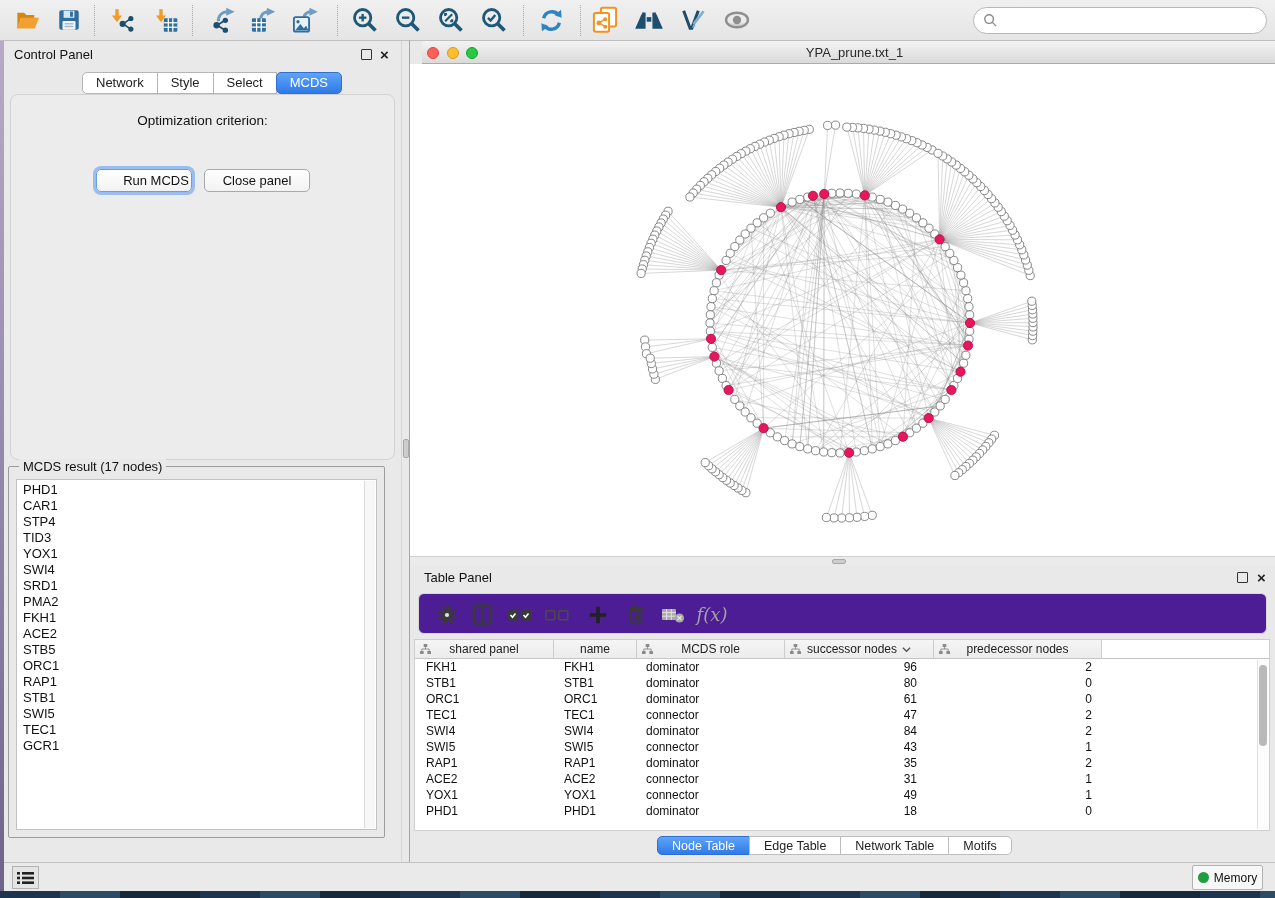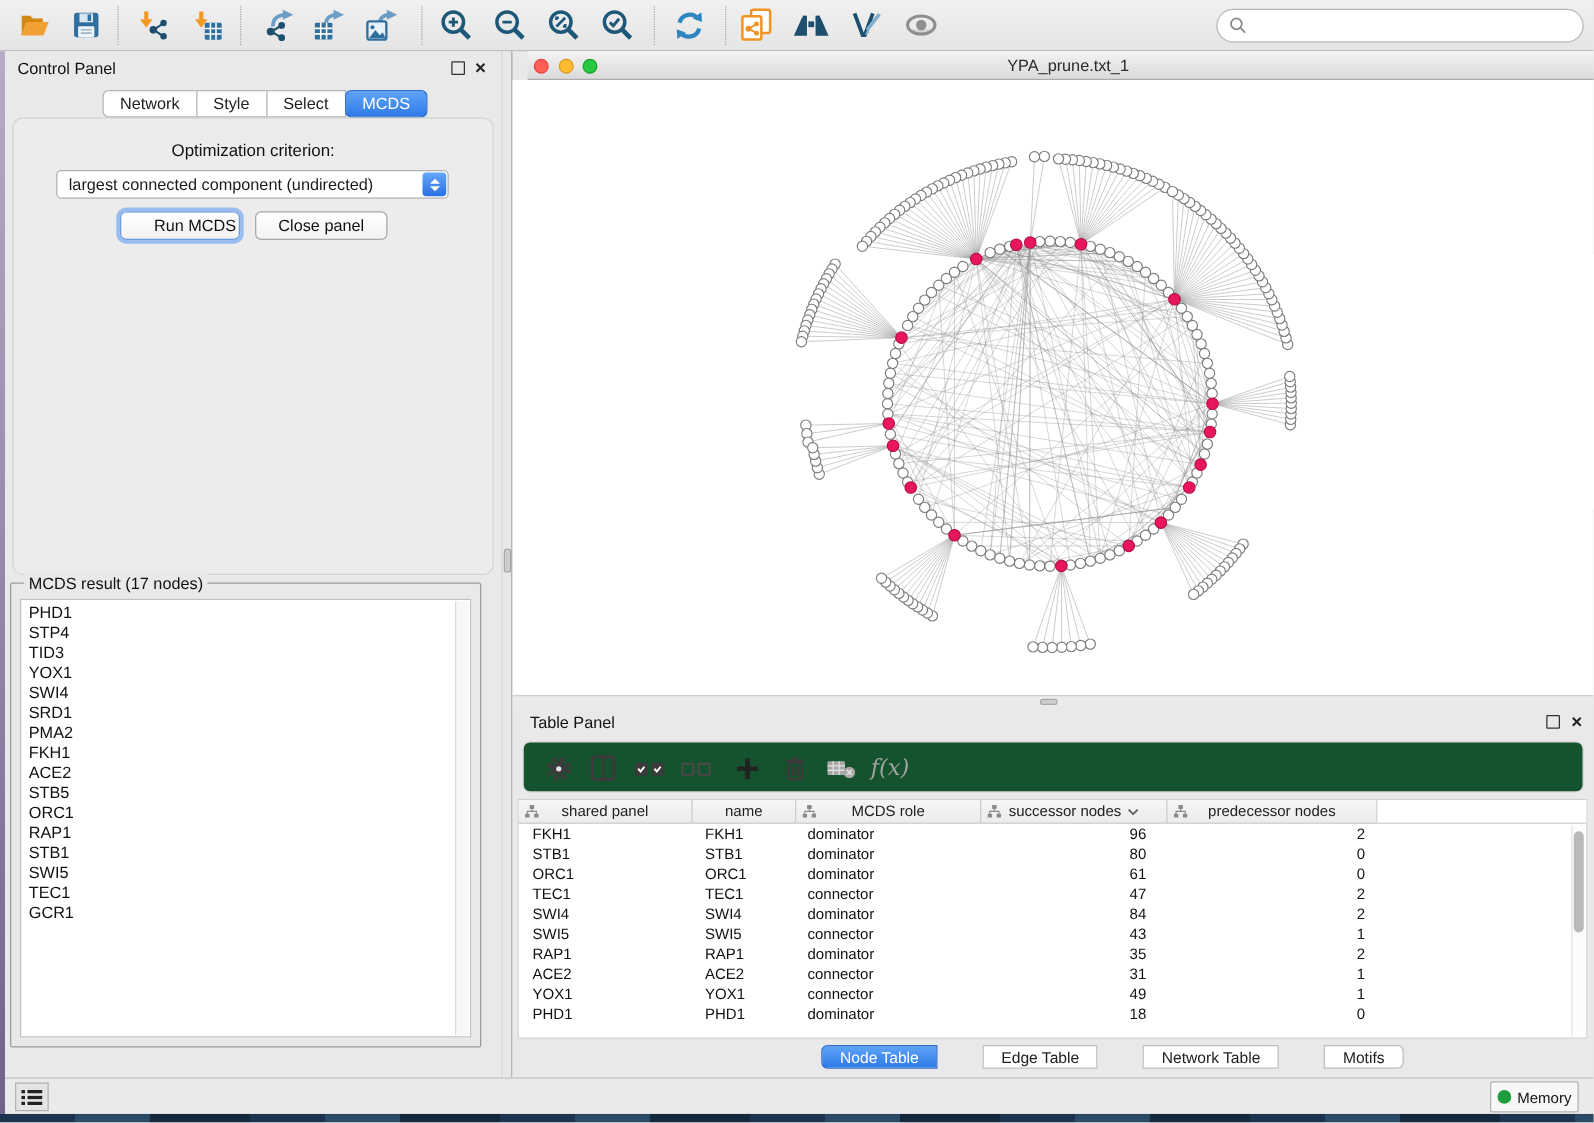--- a/index.html
+++ b/index.html
@@ -72,39 +72,39 @@
   .t-green { left:44px; background:#28c840; border:1px solid #1ba12f; }
   .net-title { position:absolute; width:100%; text-align:center; top:4px; font-size:13px; color:#2a2a2a; }
   .net-canvas { position:absolute; left:0; top:23px; width:865px; height:492px; background:#fff; }
 
   
   .h-splitter { position:absolute; left:410px; top:556px; width:865px; height:9px; background:#ebebeb; border-top:1px solid #cfcfcf; }
   .h-handle { position:absolute; left:422px; top:2px; width:14px; height:5px; background:#cdcdcd; border:1px solid #a8a8a8; border-radius:2px; }
 
   
   .table-panel { position:absolute; left:410px; top:565px; width:865px; height:297px; background:#e9e9e9; }
-  .tp-toolbar { position:absolute; left:8px; top:28px; width:849px; height:41px; background:#14532d;
+  .tp-toolbar { position:absolute; left:8px; top:28px; width:849px; height:41px; background:#4c1d95;
     border:1px solid #d8d8d8; border-radius:6px;padding-left:20px; }
   .tp-btn { position:absolute; top:5px; width:32px; height:31px; display:flex; align-items:center; justify-content:center; }
   .fx-label { font-family:"DejaVu Serif", serif; font-style:italic; font-size:18px; color:#a3a3a3; }
 
   .table-wrap { position:absolute; left:4px; top:74px; width:856px; height:192px; background:#fff; border:1px solid #cfcfcf; }
   .thead { display:flex; height:19px; background:linear-gradient(#f5f5f5,#ececec); border-bottom:1px solid #c6c6c6; }
   .th { display:flex; align-items:center; justify-content:center; position:relative; font-size:12px; color:#222;
     border-right:1px solid #cccccc; gap:5px; }
   .th .tree { position:absolute; left:5px; top:4px; }
   .th.filler { border-right:none; background:#fff; }
   .tr { display:flex; height:16px; }
   .td { font-size:12px; line-height:16px; color:#111; overflow:hidden; white-space:nowrap; }
   .td.c0 { padding-left:11px; } .td.c1 { padding-left:10px; } .td.c2 { padding-left:9px; }
   .td.c3 { text-align:right; padding-right:17px; } .td.c4 { text-align:right; padding-right:10px; }
   .t-scroll { position:absolute; right:1px; top:20px; bottom:1px; width:11px; background:#fcfcfc; border-left:1px solid #e2e2e2; }
   .t-thumb { position:absolute; left:1px; top:5px; width:8px; height:81px; background:#b9b9b9; border-radius:4px; }
 
-  .tp-tabs { position:absolute; left:247px; top:271px; display:flex;gap:37px; }
+  .tp-tabs { position:absolute; left:247px; top:271px; display:flex; }
   .tp-tab { height:19px; line-height:18px; padding:0 14px; font-size:12.5px; background:#fff; border:1px solid #bdbdbd; margin-left:-1px; color:#222; }
   .tp-tab.first { border-radius:5px 0 0 5px; margin-left:0; }
   .tp-tab.last { border-radius:0 5px 5px 0; }
   .tp-tab.active { background:linear-gradient(#5ea4f8,#2f7ae8); color:#fff; border-color:#2f6fd0; }
 
   
   .status-bar { position:absolute; left:4px; top:862px; width:1271px; height:29px; background:#eaeaea; border-top:1px solid #c2c2c2; }
   .list-btn { position:absolute; left:8px; top:3px; width:27px; height:23px; background:#e4e4e4; border:1px solid #b2b2b2;
     display:flex; align-items:center; justify-content:center; }
   .memory-btn { position:absolute; right:12px; top:2px; width:71px; height:25px; background:#f7f7f7; border:1px solid #b2b2b2;
@@ -287,36 +287,30 @@
 
   <div class="cp-tabs">
     <div class="seg-tab first">Network</div>
     <div class="seg-tab">Style</div>
     <div class="seg-tab">Select</div>
     <div class="seg-tab last active">MCDS</div>
   </div>
 
   <div class="options-panel">
     <div class="opt-label">Optimization criterion:</div>
-    <div class="dropdown">
-      <span class="dd-text">largest connected component (undirected)</span>
-      <span class="dd-stepper">
-          <span class="dd-up"></span>
-          <span class="dd-down"></span>
-        </span>
-    </div>
     <button class="cp-btn run">Run MCDS</button>
     <button class="cp-btn closep">Close panel</button>
   </div>
 
   <div class="groupbox">
     <div class="groupbox-legend">MCDS result (17 nodes)</div>
     <div class="mcds-list">
       <div style="padding-top:2px">
           <div class="mcds-item">PHD1</div>
+          <div class="mcds-item">CAR1</div>
           <div class="mcds-item">STP4</div>
           <div class="mcds-item">TID3</div>
           <div class="mcds-item">YOX1</div>
           <div class="mcds-item">SWI4</div>
           <div class="mcds-item">SRD1</div>
           <div class="mcds-item">PMA2</div>
           <div class="mcds-item">FKH1</div>
           <div class="mcds-item">ACE2</div>
           <div class="mcds-item">STB5</div>
           <div class="mcds-item">ORC1</div>

